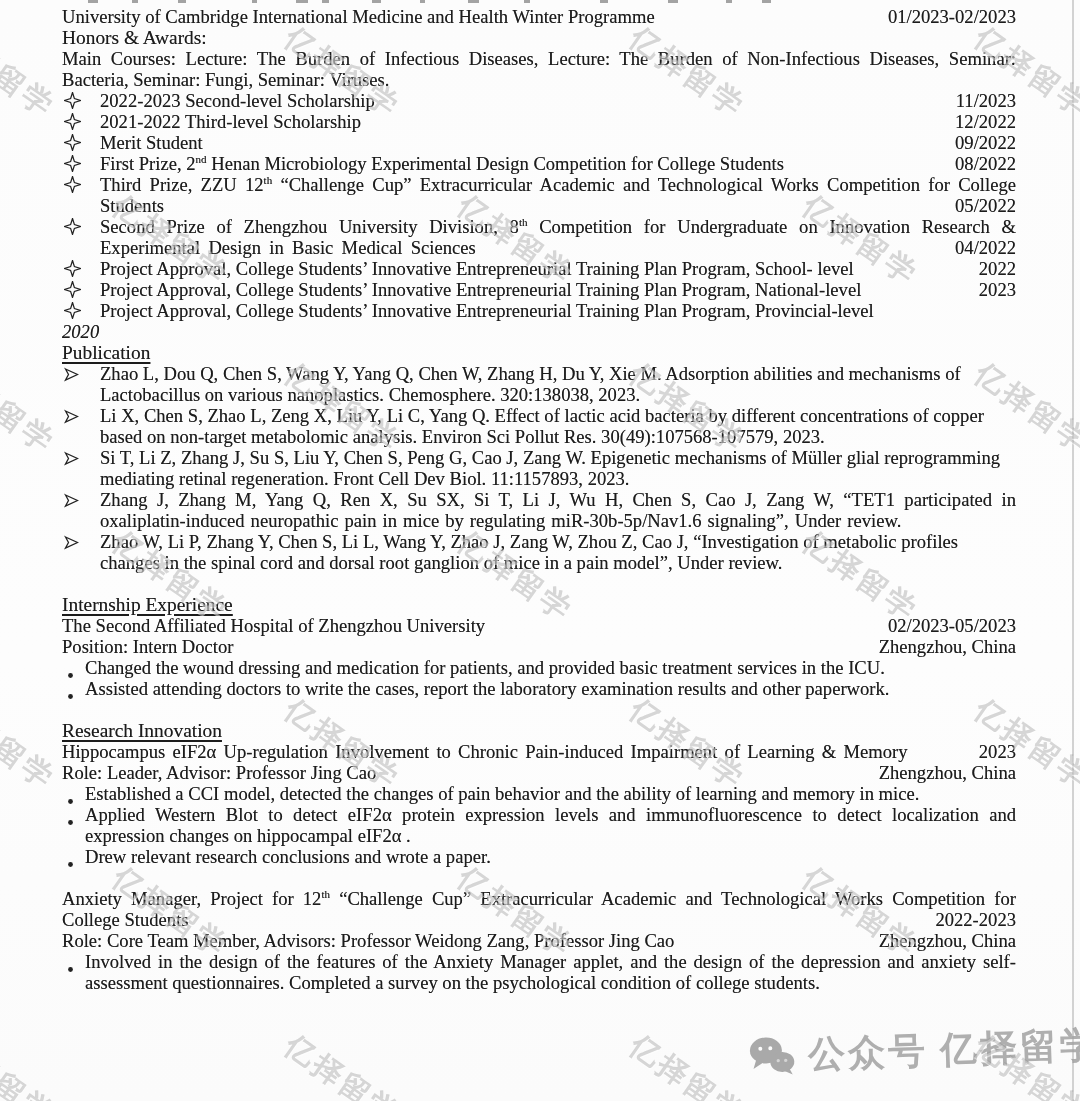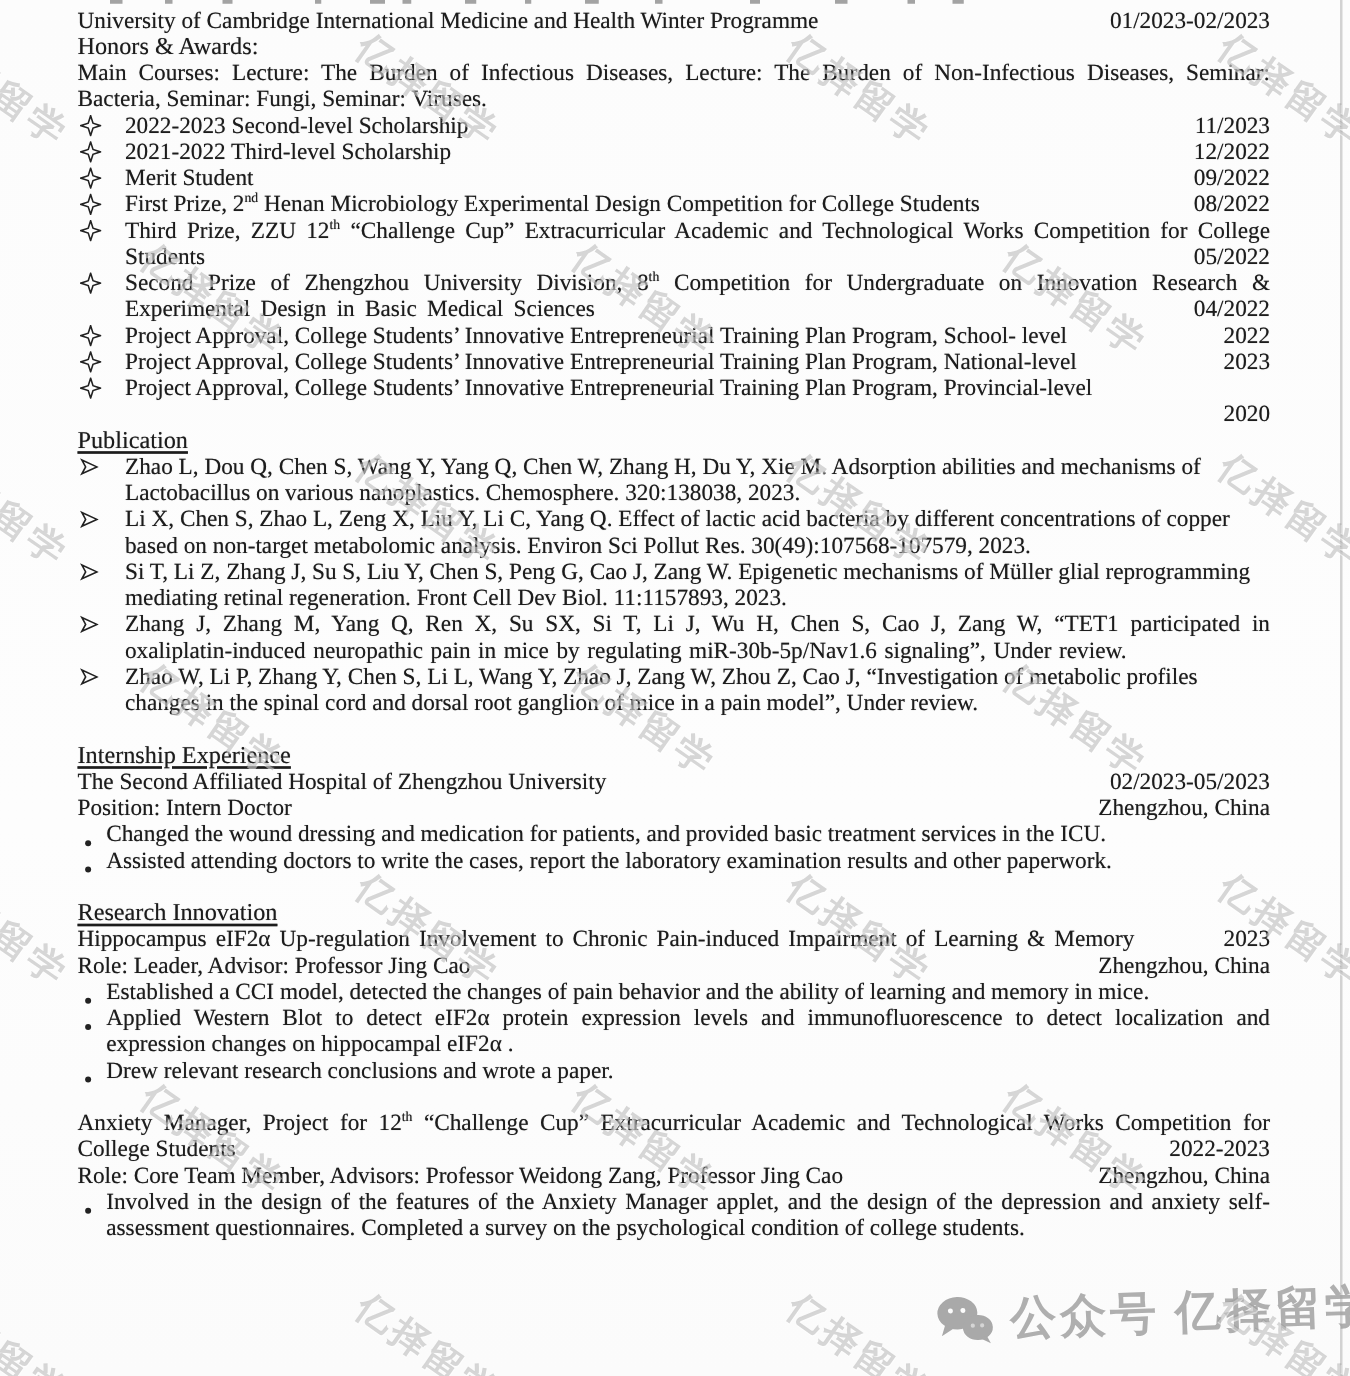--- a/index.html
+++ b/index.html
@@ -29,21 +29,21 @@
   
   .content{
     position:absolute;left:0;top:0;width:1080px;box-sizing:border-box;
     padding:6px 64px 0 62px;
     font-size:18.6px;line-height:21px;z-index:2;
     text-shadow:0 0 .6px rgba(20,20,20,.55);
   }
   .blk{position:relative;}
   .blk.j{text-align:justify;}
   .gap{height:21px;}
-  .rightline{text-align:right;}
+  .rightline{font-style:italic;}
   .bullet{padding-left:38px;}
   .bullet.dot{padding-left:23px;}
   .marker{position:absolute;left:2px;top:2px;width:22px;height:18px;}
   .bullet.dot .marker{left:4px;top:6px;width:10px;height:10px;}
   .right-col{position:absolute;right:0;bottom:0;white-space:nowrap;font-weight:normal;font-style:normal;}
   .b{font-weight:normal;margin-top:25px;}
   .i{margin-top:25px;}
   sup{font-size:11px;line-height:0;vertical-align:super;}
   .underlined .txt{text-decoration:underline;text-decoration-thickness:1.6px;text-underline-offset:2.5px;}
   .heading .txt{font-size:19.4px;}

